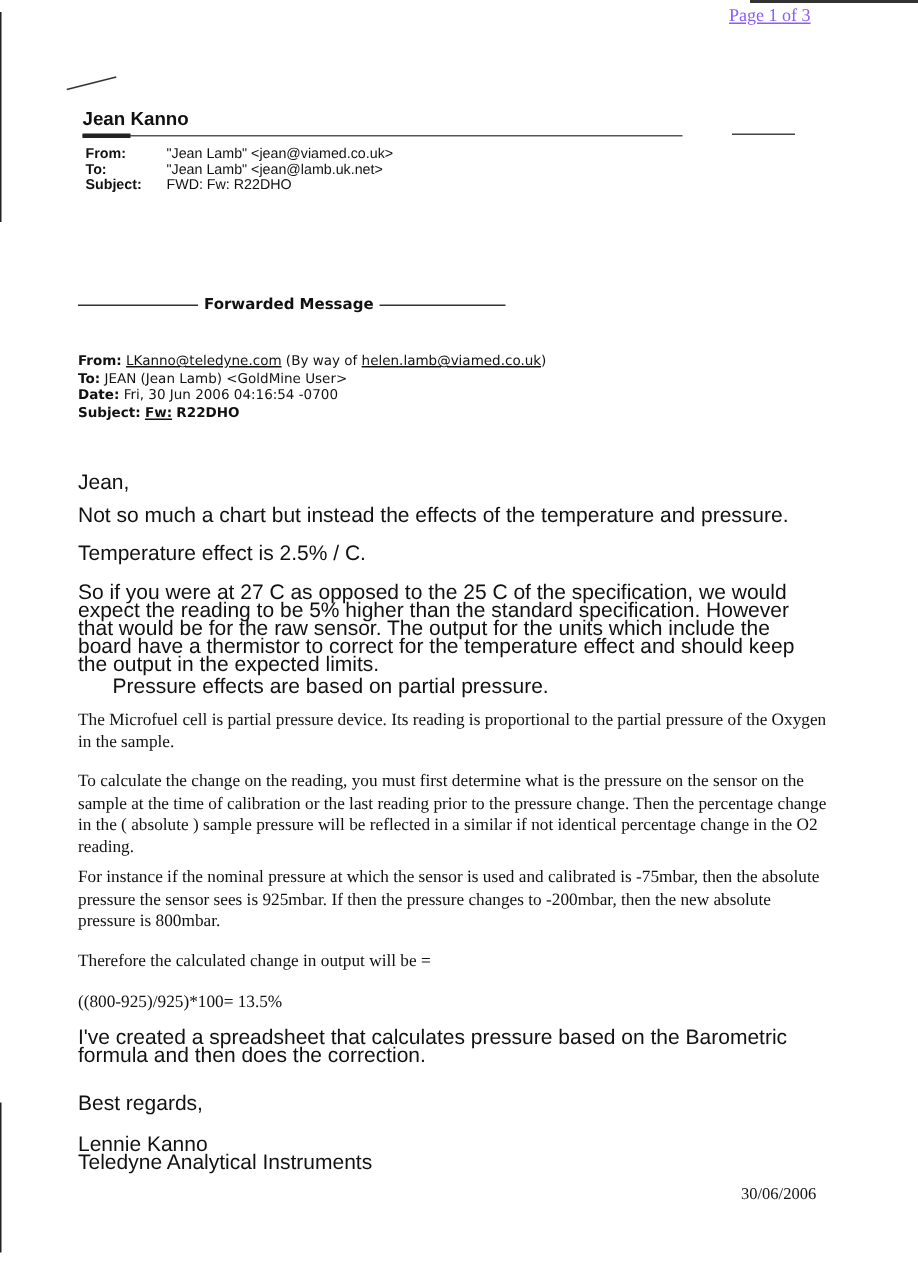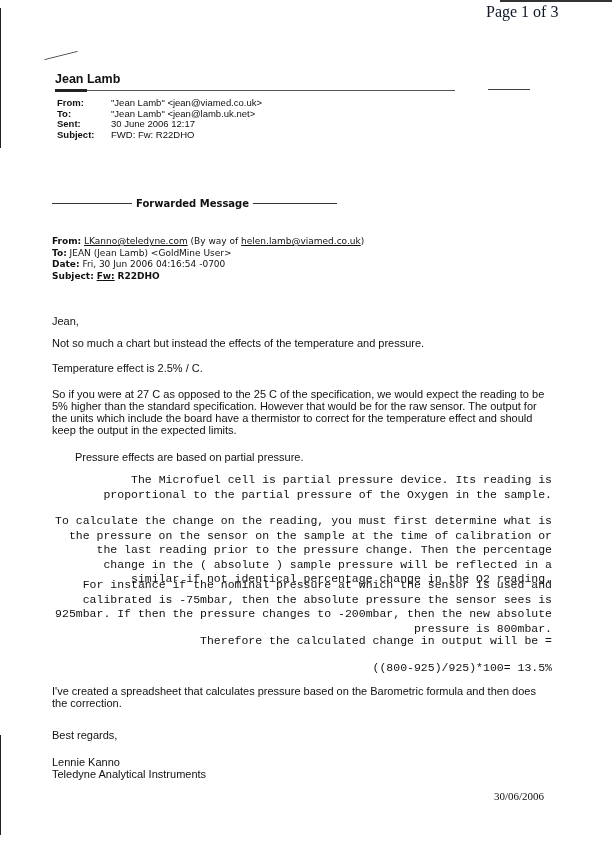--- a/index.html
+++ b/index.html
@@ -1,63 +1,59 @@
 <!DOCTYPE html>
 <html><head>
   <meta charset="utf-8">
   <style>
     html, body { margin: 0; padding: 0; background: #ffffff; }
     body { width: 612px; height: 842px; position: relative; overflow: hidden; color: #111; font-family: "Liberation Sans", sans-serif; }
     .abs { position: absolute; }
-    .page-num { top: 3px; left: 486px; font-family: "Liberation Serif", serif; font-size: 16px; color: #0f172a; }
+    .page-num { top: 3px; left: 486px; font-family: "Liberation Serif", serif; font-size: 12px; color: #8b5cf6; text-decoration: underline; }
     .top-rule { top: 0; left: 500px; width: 112px; height: 2px; background: #333; }
     .left-edge { left: 0; width: 1px; background: #222; }
     .slash { top: 55px; left: 44px; width: 34px; height: 1px; background: #333; transform: rotate(-14deg); }
     .sender { top: 72px; left: 55px; font-weight: bold; font-size: 12.5px; }
     .sender-rule { top: 90px; left: 55px; width: 400px; height: 1px; background: #555; }
     .sender-rule-thick { top: 89px; left: 55px; width: 32px; height: 3px; background: #222; }
     .short-rule { top: 89px; left: 488px; width: 42px; height: 1px; background: #444; }
     .hdr-table { top: 98px; left: 57px; font-size: 9.5px; line-height: 10.5px; }
     .hdr-row { display: flex; }
     .hdr-label { width: 54px; font-weight: bold; }
     .fwd-line { top: 198px; left: 52px; font-family: "DejaVu Sans", sans-serif; font-size: 10px; font-weight: bold; display: flex; align-items: center; }
     .dash { display: inline-block; height: 1px; background: #333; }
     .fwd-block { top: 236px; left: 52px; font-family: "DejaVu Sans", sans-serif; font-size: 9px; line-height: 11.5px; }
     .fwd-block b { font-weight: bold; }
     .u { text-decoration: underline; }
-    .para { left: 52px; width: 500px; font-size: 11px; line-height: 12px; }
-    .serif { font-family: Liberation Mono, monospace; font-size: 11.5px; line-height: 14.5px; width: 500px; text-align: right; }
+    .para { left: 52px; width: 500px; font-size: 14px; line-height: 12px; }
+    .serif { font-family: Liberation Serif, serif; font-size: 11.5px; line-height: 14.5px; width: 500px; }
     .date-footer { top: 790px; left: 494px; font-family: "Liberation Serif", serif; font-size: 11px; }
   </style>
 </head>
 <body>
 
 <div class="abs top-rule"></div>
 <div class="abs page-num">Page 1 of 3</div>
 <div class="abs left-edge" style="top:8px;height:140px;"></div>
 <div class="abs left-edge" style="top:735px;height:100px;"></div>
 <div class="abs slash"></div>
 
-<div class="abs sender">Jean Lamb</div>
+<div class="abs sender">Jean Kanno</div>
 <div class="abs sender-rule"></div>
 <div class="abs sender-rule-thick"></div>
 <div class="abs short-rule"></div>
 
 <div class="abs hdr-table">
   <div class="hdr-row">
       <span class="hdr-label">From:</span>
       <span>"Jean Lamb" &lt;jean@viamed.co.uk&gt;</span>
     </div>
   <div class="hdr-row">
       <span class="hdr-label">To:</span>
       <span>"Jean Lamb" &lt;jean@lamb.uk.net&gt;</span>
-    </div>
-  <div class="hdr-row">
-      <span class="hdr-label">Sent:</span>
-      <span>30 June 2006 12:17</span>
     </div>
   <div class="hdr-row">
       <span class="hdr-label">Subject:</span>
       <span>FWD: Fw: R22DHO</span>
     </div>
 </div>
 
 <div class="abs fwd-line">
   <span class="dash" style="width:80px;margin-right:4px;"></span>
   <span>Forwarded Message</span>

